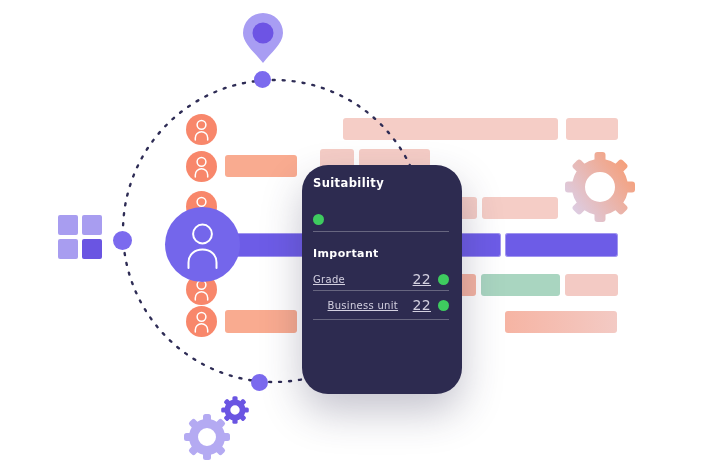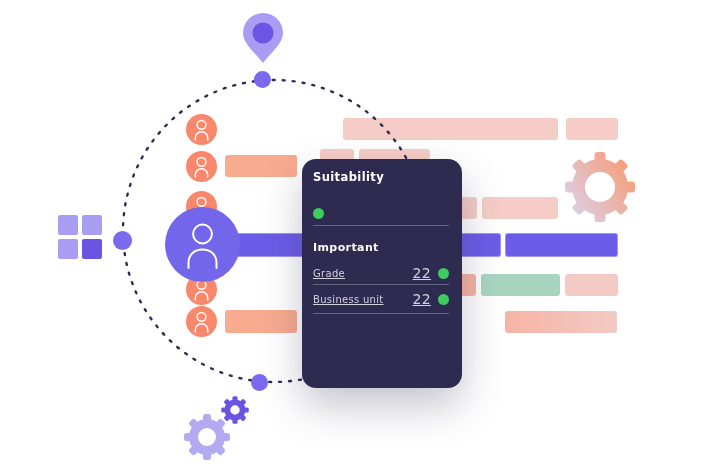--- a/index.html
+++ b/index.html
@@ -24,32 +24,32 @@
   .grid{position:absolute;left:58px;top:215px;display:grid;grid-template-columns:20px 20px;
         grid-template-rows:20px 20px;gap:4px;z-index:3;}
   .grid .cell{background:var(--c-grid_light);border-radius:2px;}
   .grid .cell.dark{background:var(--c-grid_dark);}
 
   .avatar{position:absolute;width:31px;height:31px;border-radius:50%;
           background:var(--c-orange_circle);z-index:4;}
   .avatar-big{position:absolute;width:75px;height:75px;border-radius:50%;
           background:var(--c-big_circle);z-index:5;}
 
-  .card{position:absolute;left:302px;top:159px;width:160px;height:229px;border-radius:14px;
+  .card{position:absolute;left:302px;top:165px;width:160px;height:229px;border-radius:26px;
         background:var(--c-card_bg);z-index:6;box-shadow:0 18px 40px rgba(45,43,80,.28);
         color:var(--c-card_text);}
   .card-title{position:absolute;left:11px;top:11px;font-size:11.5px;font-weight:700;
         color:var(--c-card_heading);letter-spacing:.4px;}
   .avail-row{position:absolute;left:11px;right:13px;top:43px;height:23px;display:flex;
         align-items:center;border-bottom:1px solid rgba(255,255,255,.28);}
   .card-subtitle{position:absolute;left:11px;top:82px;font-size:11px;font-weight:700;
         color:var(--c-card_heading);letter-spacing:.4px;}
   .rows{position:absolute;left:11px;right:13px;top:103px;}
   .crow{display:flex;align-items:center;height:22px;border-bottom:1px solid rgba(255,255,255,.28);text-decoration:underline;}
-  .crow.tall{height:28px;}
+  .crow.tall{height:28px;text-align:center;}
   .lbl{flex:1;font-size:10px;letter-spacing:.3px;}
   .val{font-size:14px;margin-right:7px;letter-spacing:.3px;}
   .sdot{width:11px;height:11px;border-radius:50%;flex:0 0 auto;}
 
   .badge{position:absolute;left:426px;top:112px;width:89px;height:70px;border-radius:18px;
         background:var(--c-badge_bg);z-index:7;display:flex;align-items:center;justify-content:center;
         color:#fff;font-size:40px;font-weight:600;letter-spacing:1px;
         box-shadow:0 12px 26px rgba(246,74,40,.32);}
 
   .icon-abs{position:absolute;z-index:3;}

